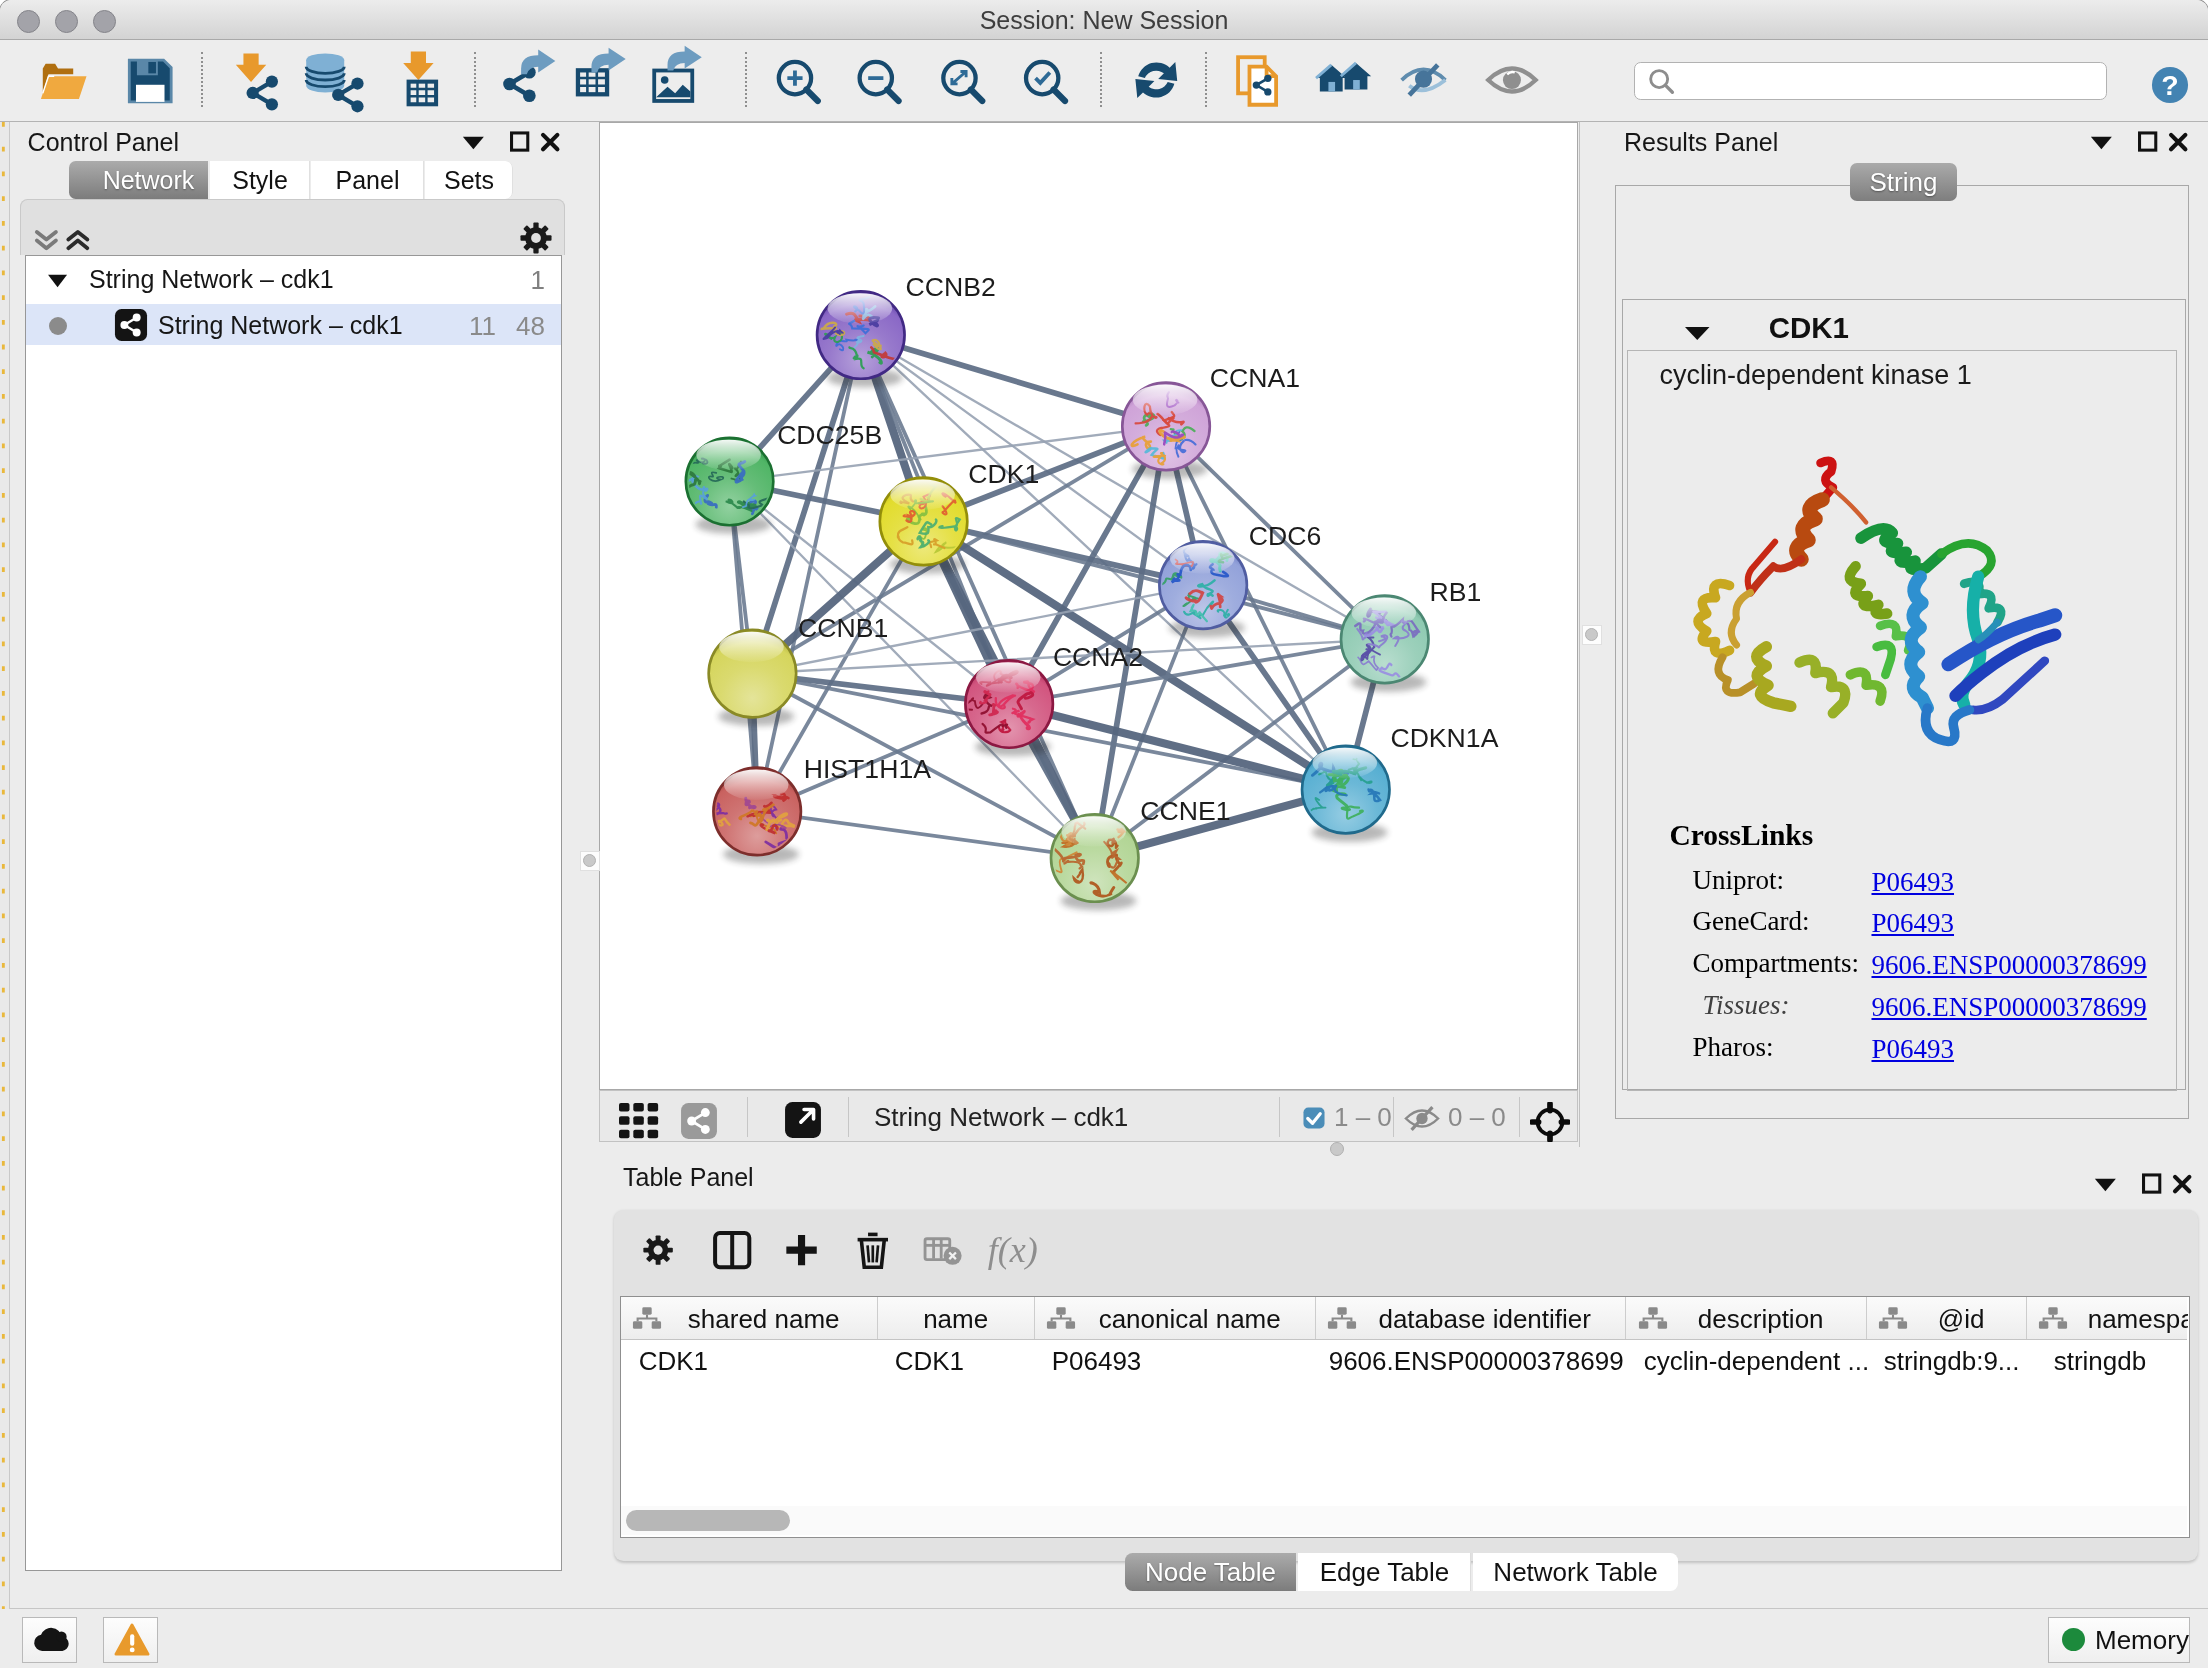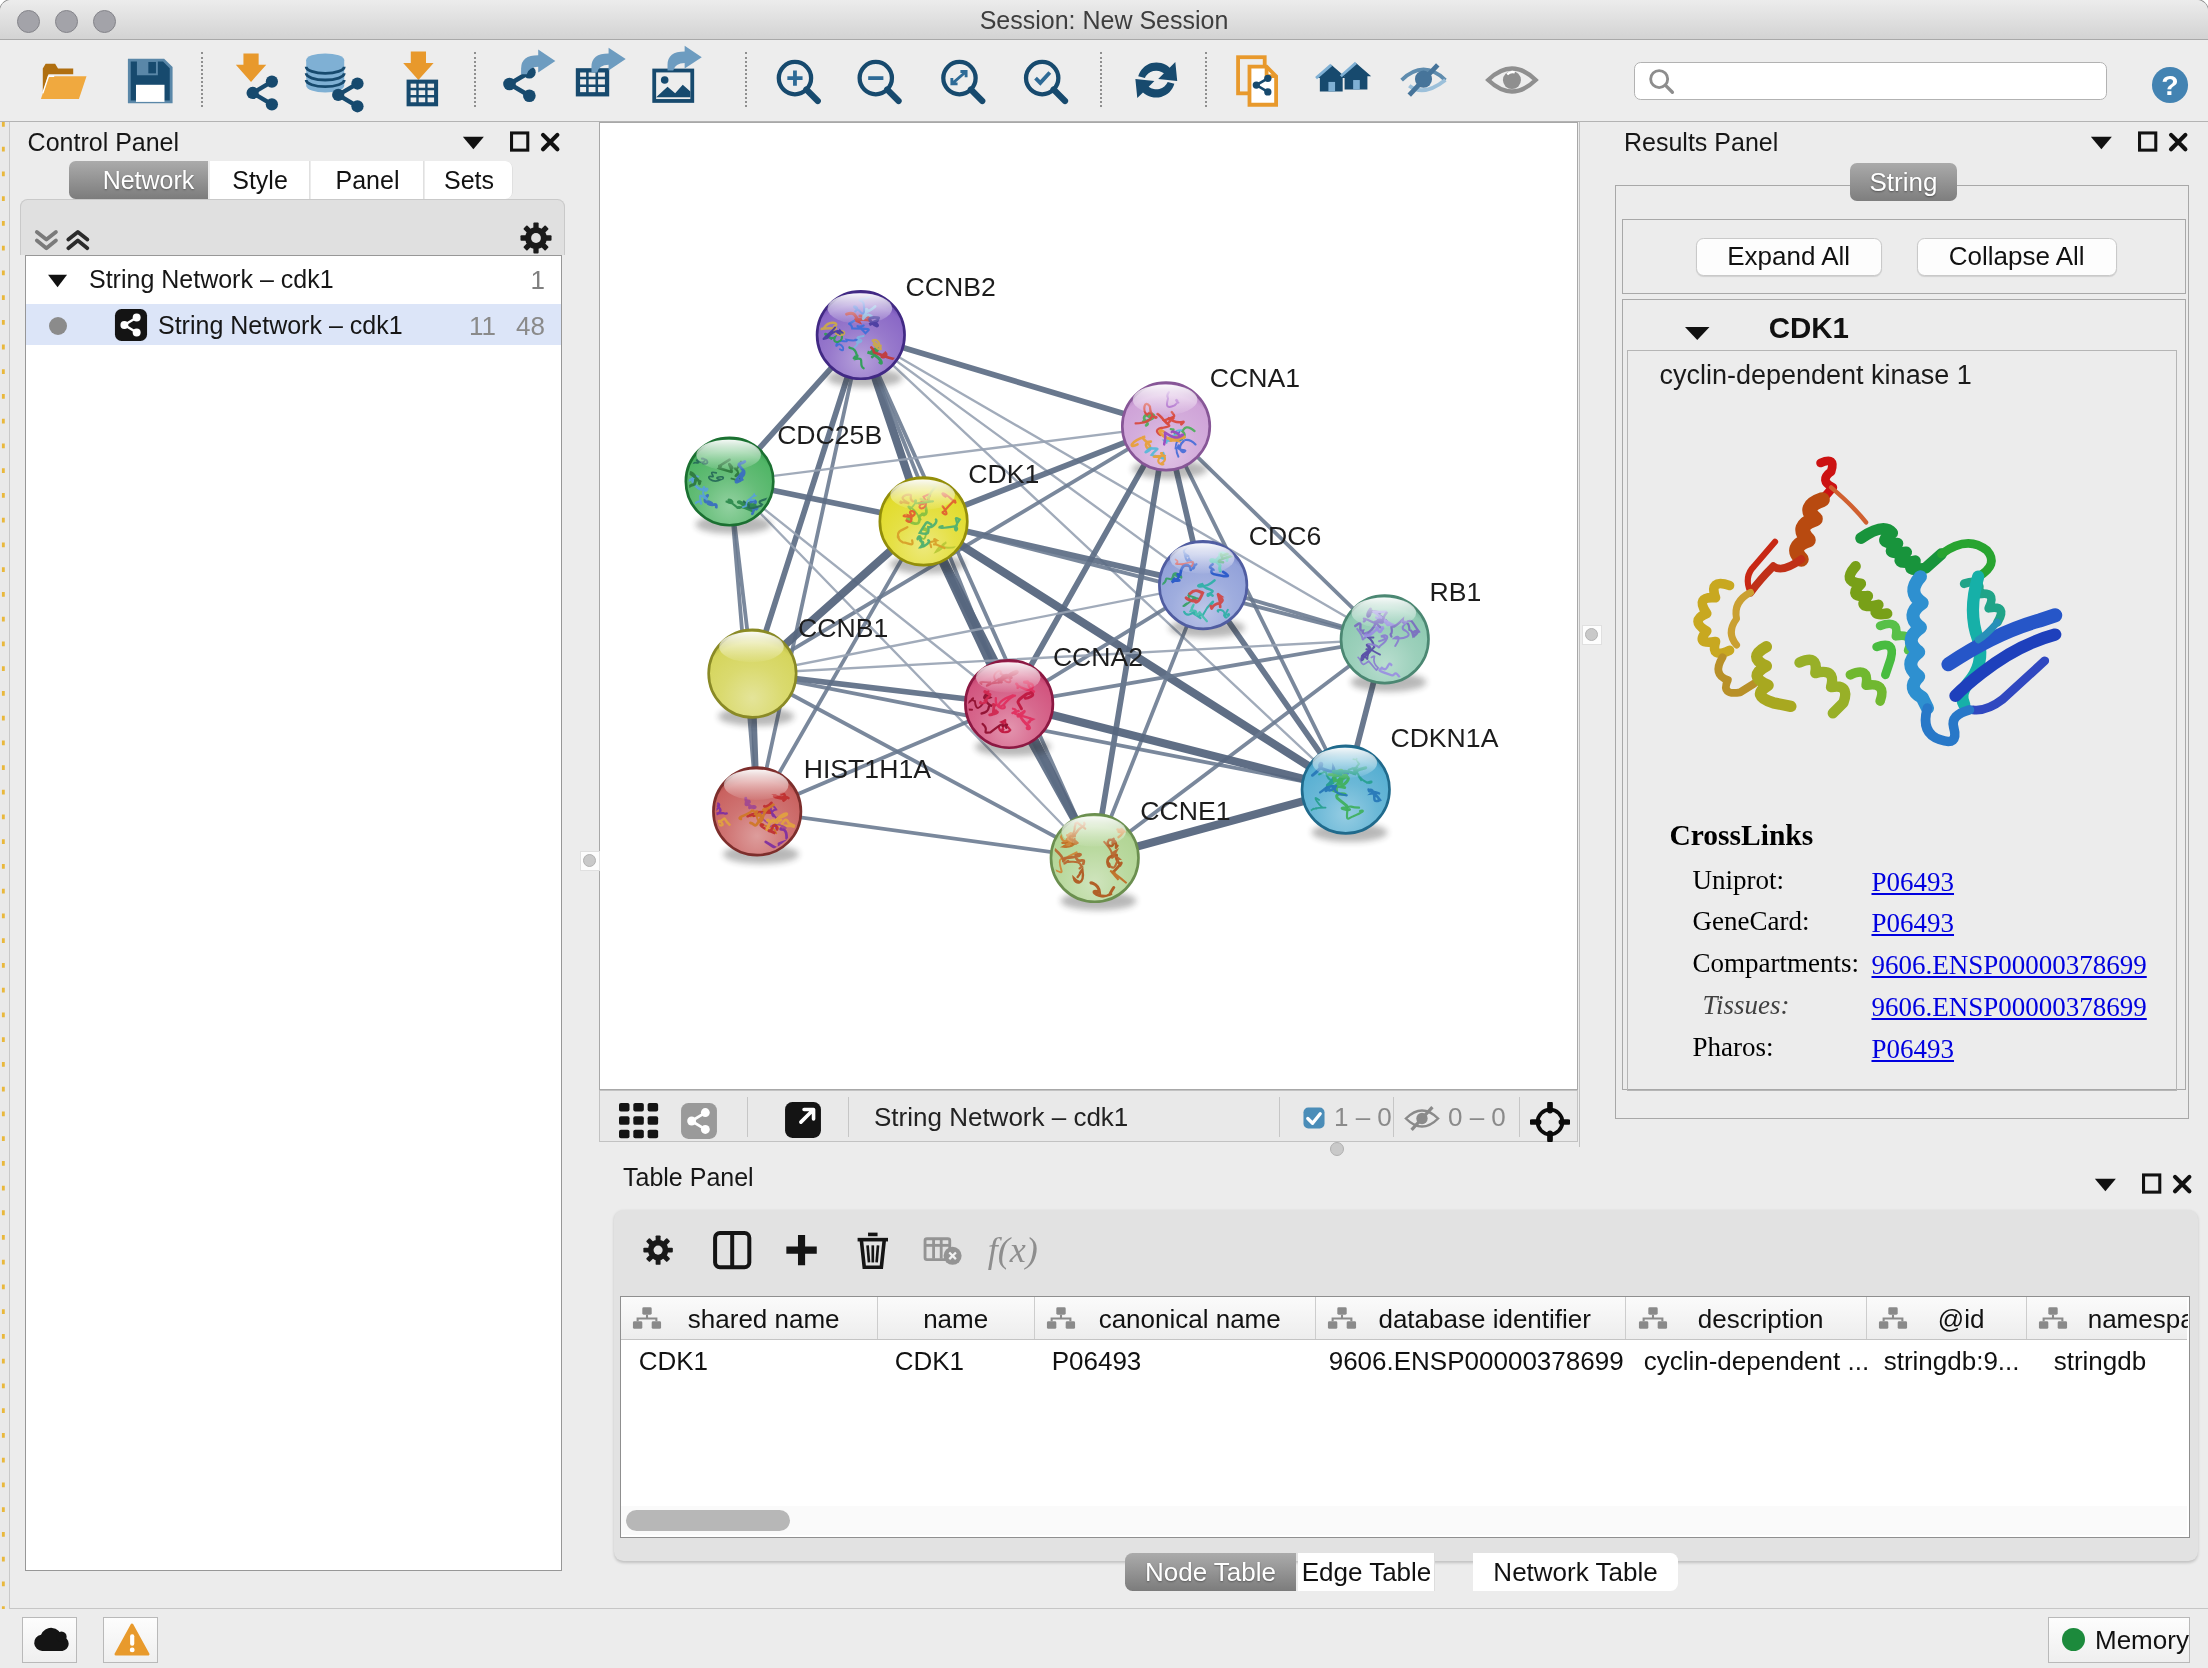--- a/index.html
+++ b/index.html
@@ -707,24 +707,20 @@
 
   <div class="abs" id="rpanel">
     <div class="abs phead" style="left:44px;top:5.7px;">Results Panel</div>
     <svg class="abs" style="left:508px;top:8.6px;" width="105" height="23" viewBox="0 0 110 24">
       <path d="M3 6 L25 6 L14 19 Z" fill="#111"></path>
       <rect x="54" y="2" width="17" height="18" fill="none" stroke="#111" stroke-width="3.2"></rect>
       <path d="M87 4 L102 19 M102 4 L87 19" stroke="#111" stroke-width="4.4" stroke-linecap="round"></path>
     </svg>
     <div class="abs" id="stringtab">String</div>
     <div class="abs" id="rsbox">
-      <div class="abs" id="expbox">
-        <div class="rbtn" style="left:73px;width:186px;">Expand All</div>
-        <div class="rbtn" style="left:294px;width:200px;">Collapse All</div>
-      </div>
       <div class="abs" id="cdkbox">
         <div class="abs" id="cdkhead">
           <svg class="abs" style="left:60px;top:25px;" width="28.5" height="17" viewBox="0 0 30 18">
               <path d="M2 2 L28 2 L15 16 Z" fill="#111"></path>
             </svg>
           <div class="abs" style="left:146px;top:11.4px;font-size:29.5px;font-weight:bold;color:#111;">CDK1</div>
         </div>
         <div class="abs" id="cdkcontent">
           <div class="abs" style="left:31px;top:8.6px;font-size:27px;color:#1a1a1a;">cyclin-dependent kinase 1</div>
           <svg class="abs" id="ribsvg" style="left:42px;top:103px;" width="394" height="298" viewBox="0 0 450 340">
@@ -911,21 +907,21 @@
         <div class="trcell" style="left:708px;">9606.ENSP00000378699</div>
         <div class="trcell" style="left:1023px;">cyclin-dependent ...</div>
         <div class="trcell" style="left:1263px;">stringdb:9...</div>
         <div class="trcell" style="left:1433px;">stringdb</div>
         <div class="abs" id="hscroll">
             <div class="abs" id="hthumb"></div>
           </div>
       </div>
     </div>
       <div class="btab" style="left:554px;width:171px;background:linear-gradient(#ababab,#7c7c7c);color:#fff;border-radius:7.6px 0 0 7.6px;text-shadow:0 1px 1.9px rgba(0,0,0,.35);">Node Table</div>
-      <div class="btab" style="left:727px;width:137px;background:#fff;color:#111;box-shadow:inset -1px 0 0 #ddd;">Edge Table</div>
+      <div class="btab" style="left:727px;width:173px;background:#fff;color:#111;box-shadow:inset -1px 0 0 #ddd;">Edge Table</div>
       <div class="btab" style="left:902px;width:205px;background:#fff;color:#111;border-radius:0 7.6px 7.6px 0;">Network Table</div>
   </div>
 
   <div class="abs" id="statusbar">
     <div class="sbtn" style="left:22px;width:55px;">
       <svg style="position:absolute;left:8.6px;top:8.6px;" width="38" height="27" viewBox="0 0 40 28">
           <path fill="#141414" d="M11 26 a8.5 8.5 0 0 1 -1.5 -16.9 A11.5 11.5 0 0 1 31.5 11 a1 1 0 0 0 .5 .1 a7.5 7.5 0 0 1 0 14.9 Z"></path>
           <circle cx="31" cy="11" r="5.5" fill="#141414"></circle>
         </svg>
     </div>

